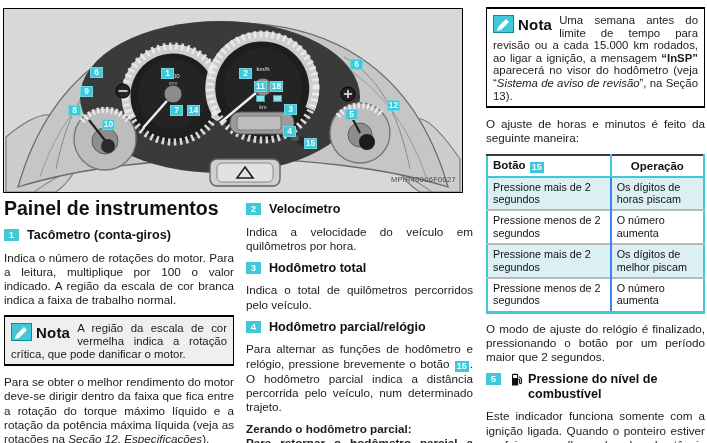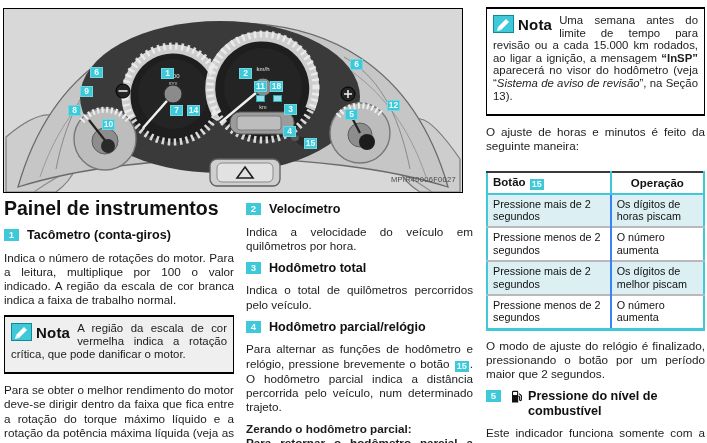--- a/index.html
+++ b/index.html
@@ -35,29 +35,29 @@
     margin-right:8px;margin-top:1px;
   }
   .badge.inline{width:14px;height:11px;line-height:11px;font-size:9px;vertical-align:-1px;margin:0 1px;}
   p.body{font-size:11.7px;line-height:14.2px;text-align:justify;margin:0 0 8px 0;}
   p.body.bold{font-weight:bold;margin:0;}
   .ital{font-style:italic;}
   .b{font-weight:bold;}
   
   .nota-box{
     border:1px solid #000;border-top-width:2px;border-bottom-width:2px;
-    padding:5px 6px 12px 6px;margin:2px 0 9px 0;overflow:hidden;
+    padding:5px 6px 4px 6px;margin:2px 0 9px 0;overflow:hidden;
   }
   .nota-box.gray{background:#efefef;}
   .nota-head{float:left;margin:1px 7px 2px 0;display:flex;align-items:center;}
   .nota-word{font-weight:bold;font-size:15px;letter-spacing:.2px;margin-left:4px;color:#111;}
   .nota-text{font-size:11.4px;line-height:12.6px;text-align:justify;margin:0;}
   
   table.adj{
-    width:100%;border-collapse:collapse;margin:17px 0 8px 0;
+    width:100%;border-collapse:collapse;margin:8px 0 8px 0;
     border-left:2px solid #3fc9d8;border-right:2px solid #3fc9d8;
     border-bottom:3px solid #3fc9d8;border-top:2px solid #3a3a3a;
   }
   table.adj th{
     font-size:11.5px;padding:3px 5px;background:#fff;color:#111;
     border-bottom:2px solid #3fc9d8;
   }
   table.adj th:first-child{text-align:left;border-right:2px solid #3fc9d8;}
   table.adj th:last-child{text-align:center;}
   table.adj td{

